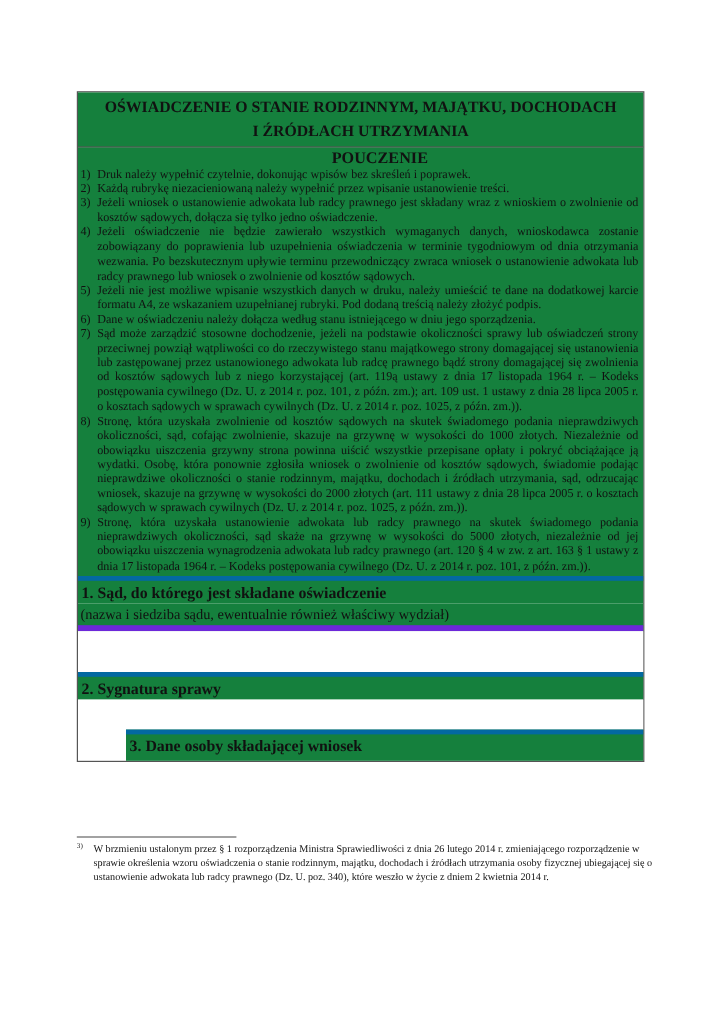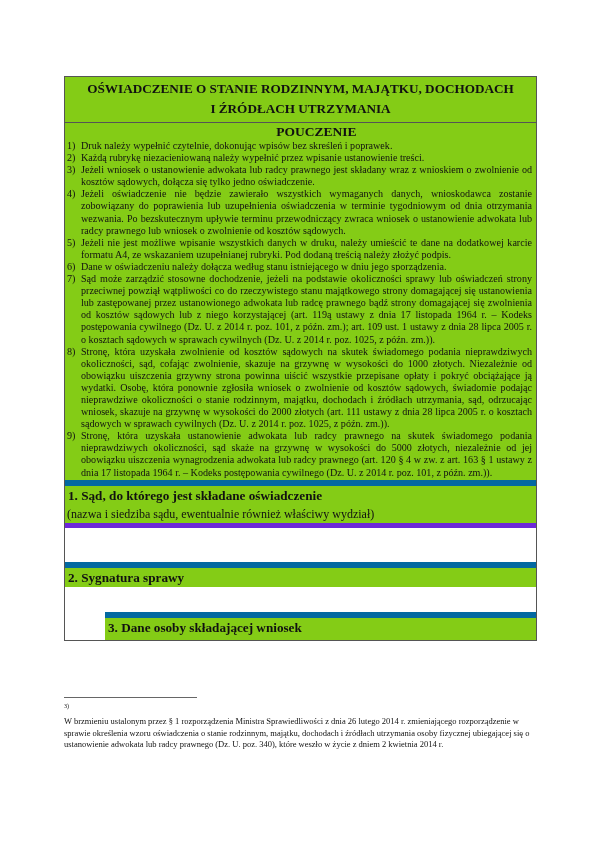--- a/index.html
+++ b/index.html
@@ -1,40 +1,40 @@
 <!DOCTYPE html>
 <html><head>
 <meta charset="utf-8">
 <style>
   html, body { margin: 0; padding: 0; background: #ffffff; }
   body { width: 600px; height: 849px; position: relative; overflow: hidden;
          font-family: "Liberation Serif", "DejaVu Serif", serif; color: #111; }
   .form { position: absolute; left: 64px; top: 76px; width: 473px;
           border: 1px solid #555; box-sizing: border-box; }
-  .gray { background: #84cc16; }
+  .gray { background: #15803d; }
   .white { background: #ffffff; }
   .title { text-align: center; font-weight: bold; font-size: 13.2px; line-height: 20px;
            padding: 2px 0 3px 0; border-bottom: 1px solid #555; }
   .pouczenie-head { text-align: center; font-weight: bold; font-size: 13.5px; line-height: 16px;
                     padding-top: 1px; margin-left: 32px; }
   .list { margin: 0; padding: 0 4px 1px 2px; list-style: none; font-size: 10.1px; line-height: 12.1px; }
   .list li { display: flex; text-align: justify; }
   .list .num { width: 14px; flex: 0 0 14px; }
   .list .txt { flex: 1; }
   .sec-head { font-weight: bold; font-size: 13.2px; line-height: 17px; padding: 1px 3px 1px 3px;
-              border-top: 6px solid #0369a1; }
+              border-top: 4px solid #0369a1; }
   .sec-sub { font-size: 12px; line-height: 13px; padding: 3px 2px 2px 2px;
              border-bottom: 5px solid #6d28d9; }
   .blank1 { height: 34px; }
   .blank2 { height: 25px; }
   .sec-last { padding-bottom: 4px; margin-left: 40px; }
   .foot-rule { position: absolute; left: 64px; top: 697px; width: 133px; height: 0;
                border-top: 1px solid #666; }
   .footnote { position: absolute; left: 64px; top: 702px; width: 480px; font-size: 8.5px;
-              line-height: 11.5px; display: flex; flex-direction: column; }
+              line-height: 11.5px; display: flex; }
   .footnote .fn-mark { width: 14px; flex: 0 0 14px; font-size: 6px; line-height: 9px; }
   .footnote .fn-text { flex: 1; }
 </style>
 </head>
 <body>
 
 <div class="form">
   <div class="gray title">
     <div>OŚWIADCZENIE O STANIE RODZINNYM, MAJĄTKU, DOCHODACH</div>
     <div>I ŹRÓDŁACH UTRZYMANIA</div>

